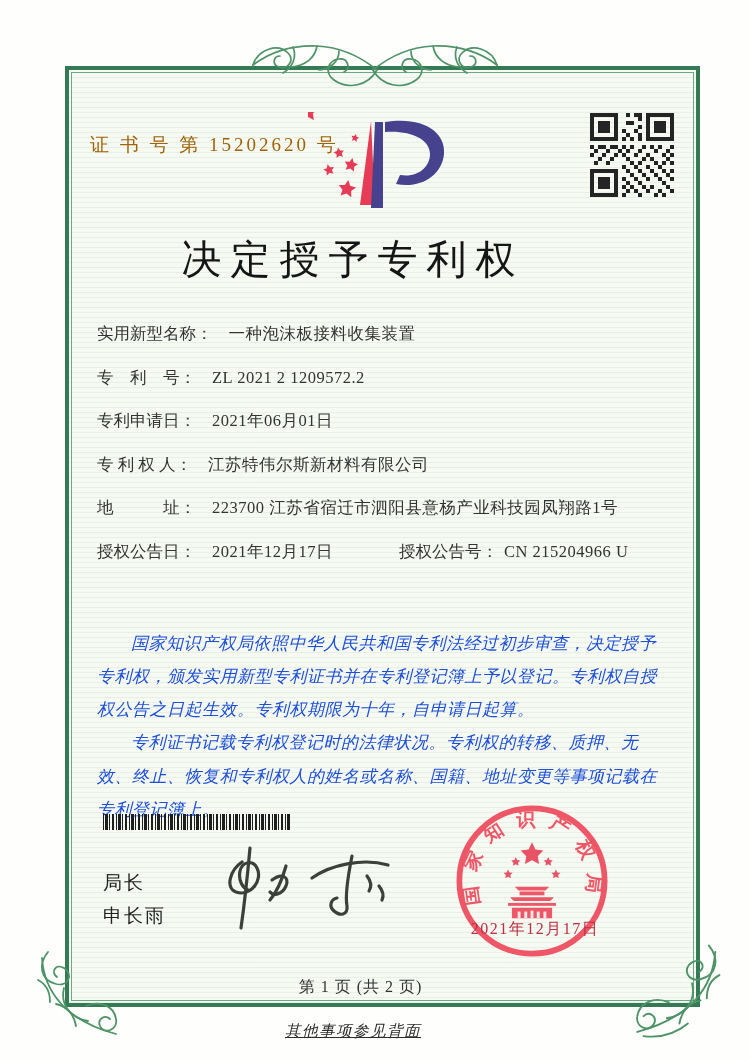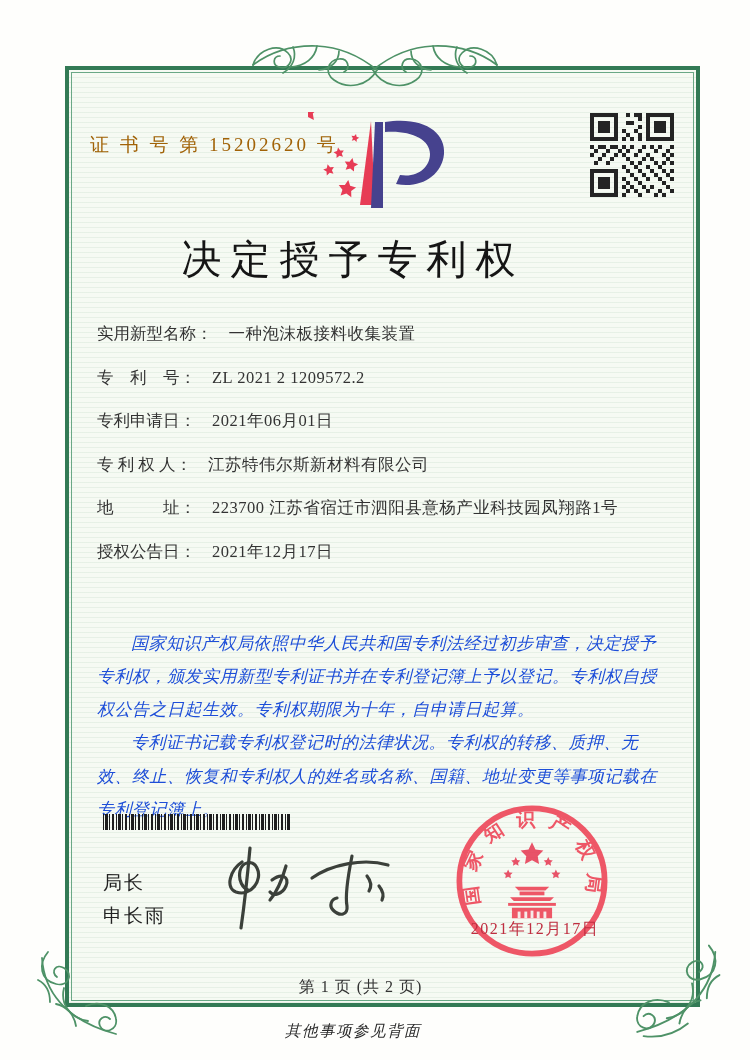--- a/index.html
+++ b/index.html
@@ -45,21 +45,21 @@
       #1e1e1e 9.5px 11px,rgba(0,0,0,0) 11px 13px);
   }
   .director{position:absolute;left:103px;top:866px;font-size:19px;line-height:1.75;color:#222;letter-spacing:2px;}
   .signature{position:absolute;left:212px;top:838px;width:195px;height:100px;}
   .seal{position:absolute;left:446px;top:795px;width:172px;height:172px;}
   .seal-date{
     position:absolute;left:452px;top:919px;width:166px;text-align:center;
     font-size:16px;color:#bf2e40;letter-spacing:1.5px;white-space:nowrap;
   }
   .page-info{position:absolute;left:15px;right:44px;top:977px;text-align:center;font-size:16px;color:#333;letter-spacing:1px;}
-  .back-note{position:absolute;left:0;right:44px;top:1021px;text-align:center;font-size:15.5px;font-style:italic;color:#2c2c2c;letter-spacing:1.5px;}
+  .back-note{position:absolute;left:0;right:44px;top:1021px;text-align:center;font-size:15.5px;font-style:italic;color:#2c2c2c;letter-spacing:1.5px;text-decoration:underline;}
 </style>
 </head>
 <body>
 
 <div class="page">
 
   <div class="frame"></div>
 
   <svg class="orn" style="left:245px;top:26px;width:260px;height:72px;" viewBox="-130 0 260 72">
     <g fill="none" stroke="#4e9267" stroke-width="1.7" stroke-linecap="round">
@@ -154,20 +154,24 @@
       <span class="lbl">专 利 权 人：</span>
       <span class="val">江苏特伟尔斯新材料有限公司</span>
     </div>
     <div class="frow">
       <span class="lbl">地　　　址：</span>
       <span class="val">223700 江苏省宿迁市泗阳县意杨产业科技园凤翔路1号</span>
     </div>
     <div class="frow">
       <span class="lbl">授权公告日：</span>
       <span class="val">2021年12月17日</span>
+      <span class="pair2">
+        <span class="lbl">授权公告号：</span>
+        <span class="val">CN 215204966 U</span>
+      </span>
     </div>
   </div>
 
   <div class="body-text">
     <p>国家知识产权局依照中华人民共和国专利法经过初步审查，决定授予专利权，颁发实用新型专利证书并在专利登记簿上予以登记。专利权自授权公告之日起生效。专利权期限为十年，自申请日起算。</p>
     <p>专利证书记载专利权登记时的法律状况。专利权的转移、质押、无效、终止、恢复和专利权人的姓名或名称、国籍、地址变更等事项记载在专利登记簿上。</p>
   </div>
 
   <div class="barcode"></div>
 

